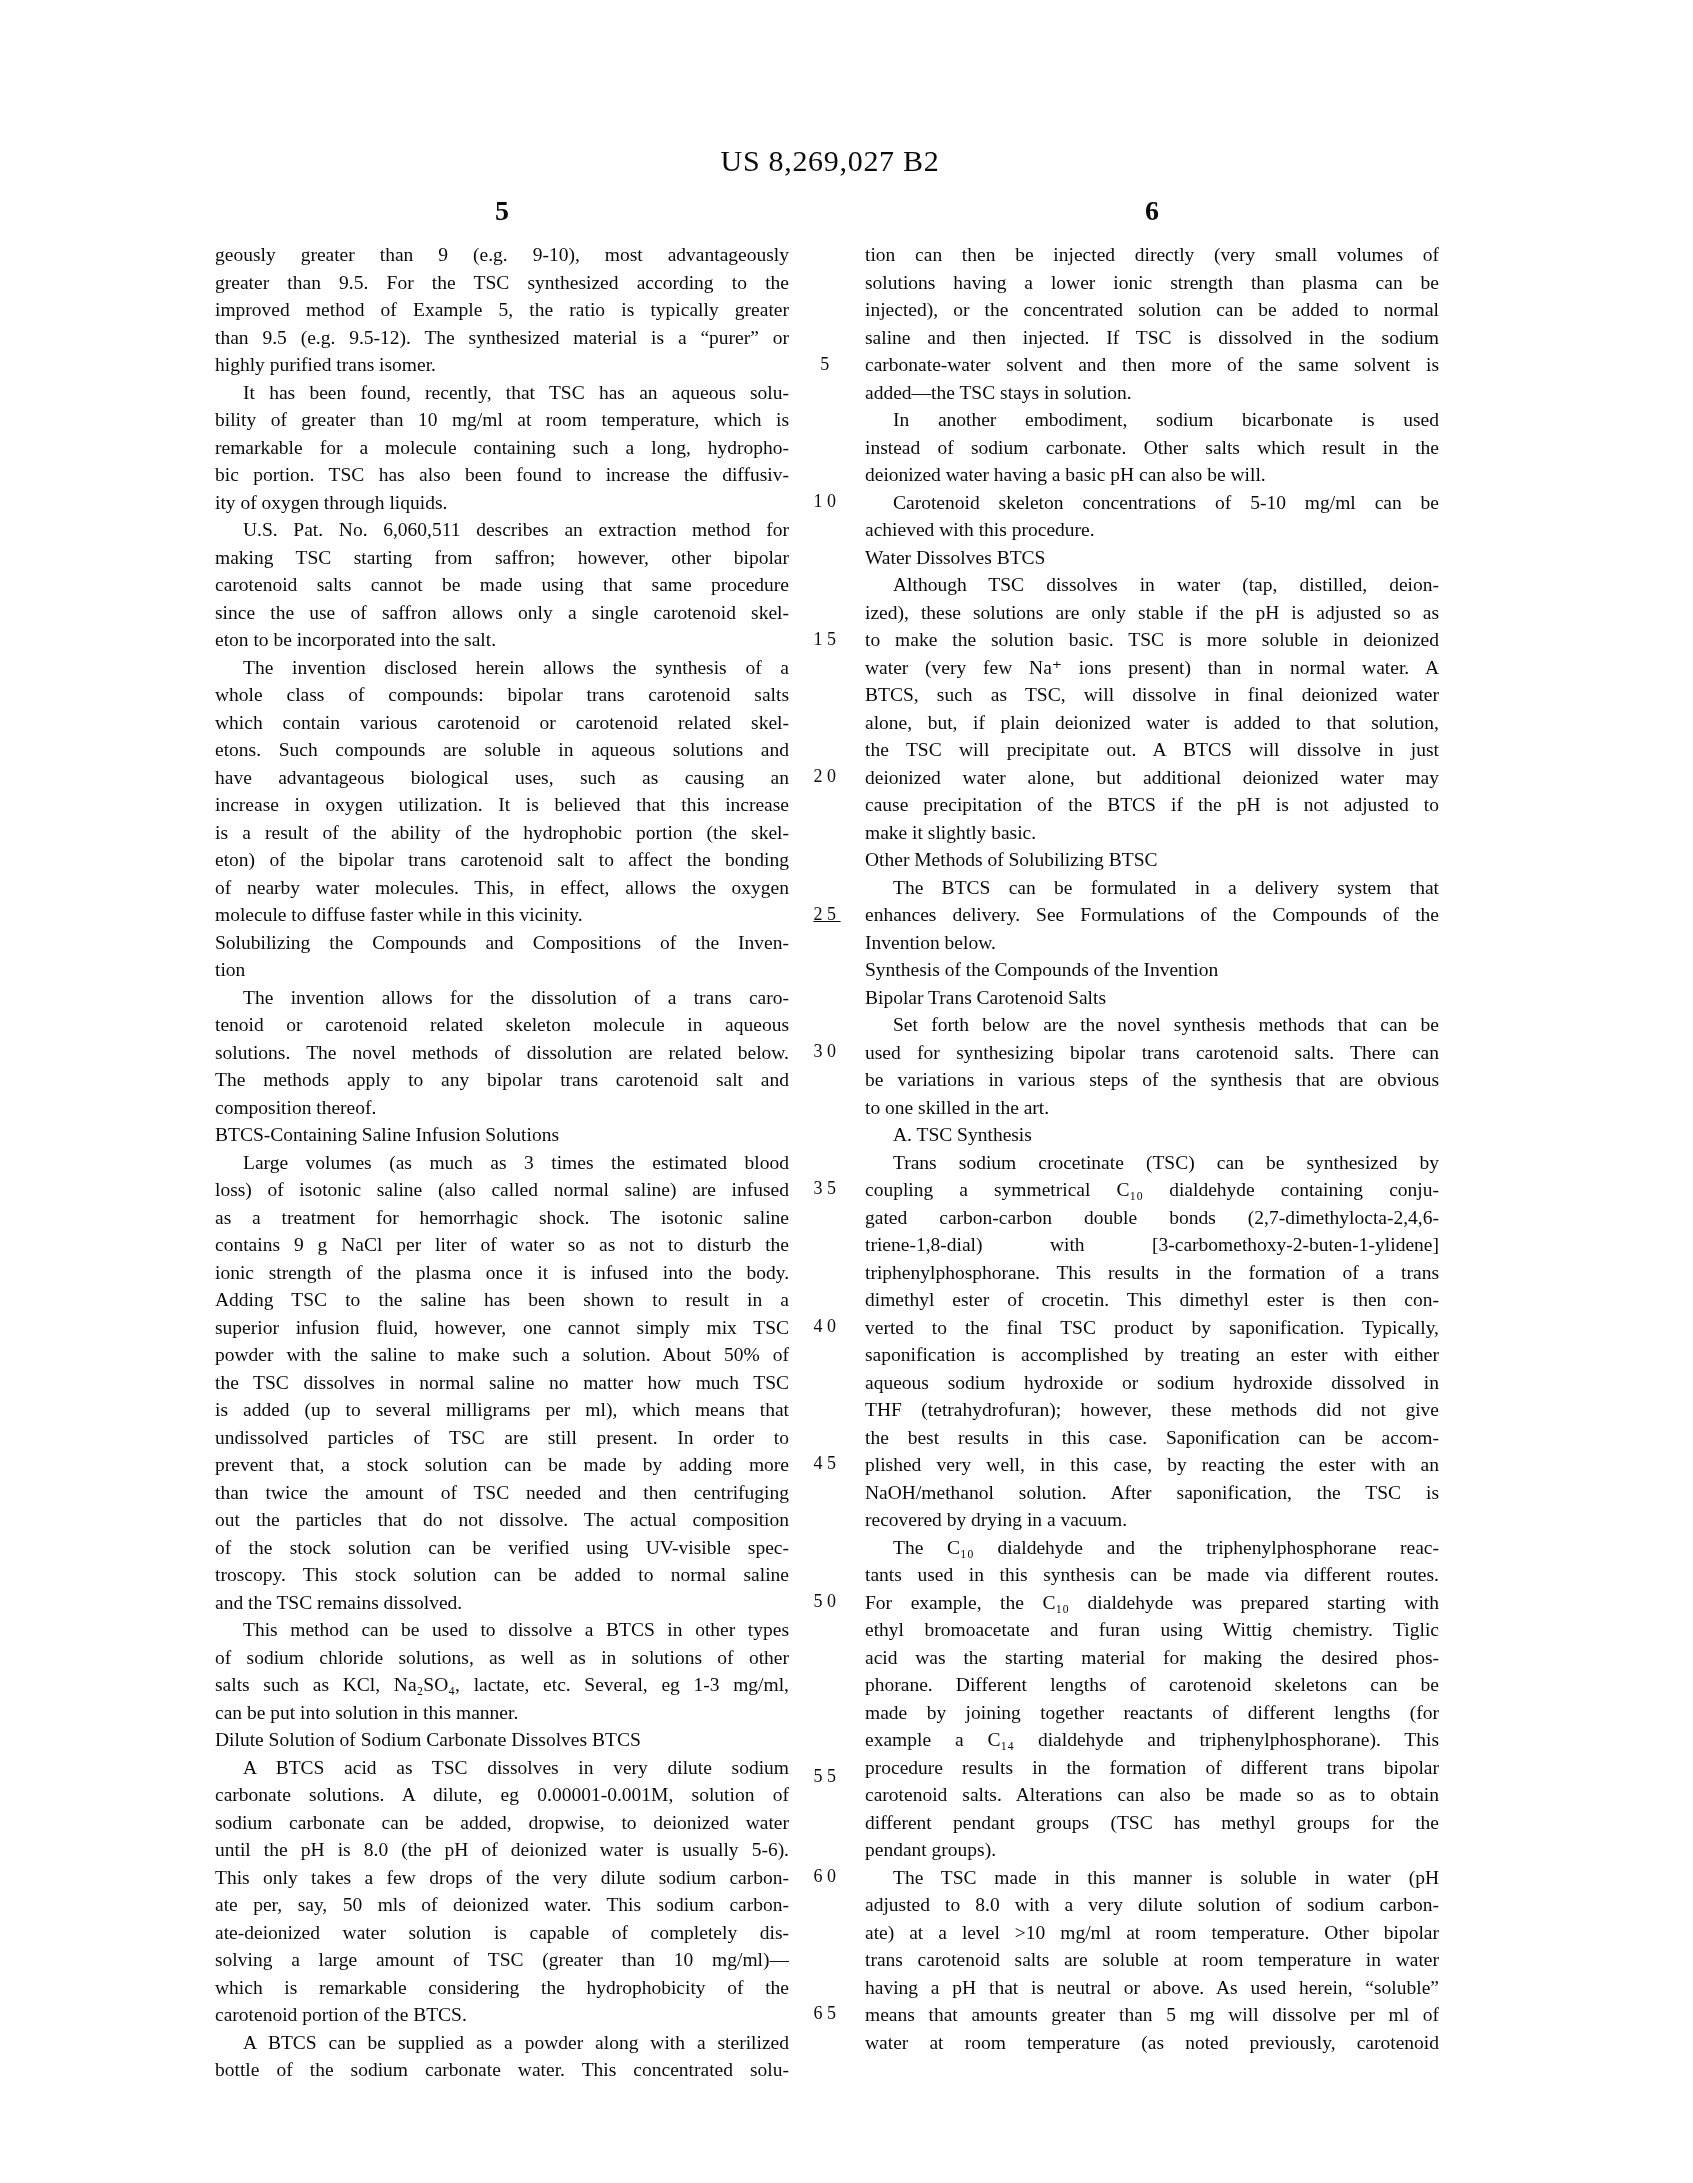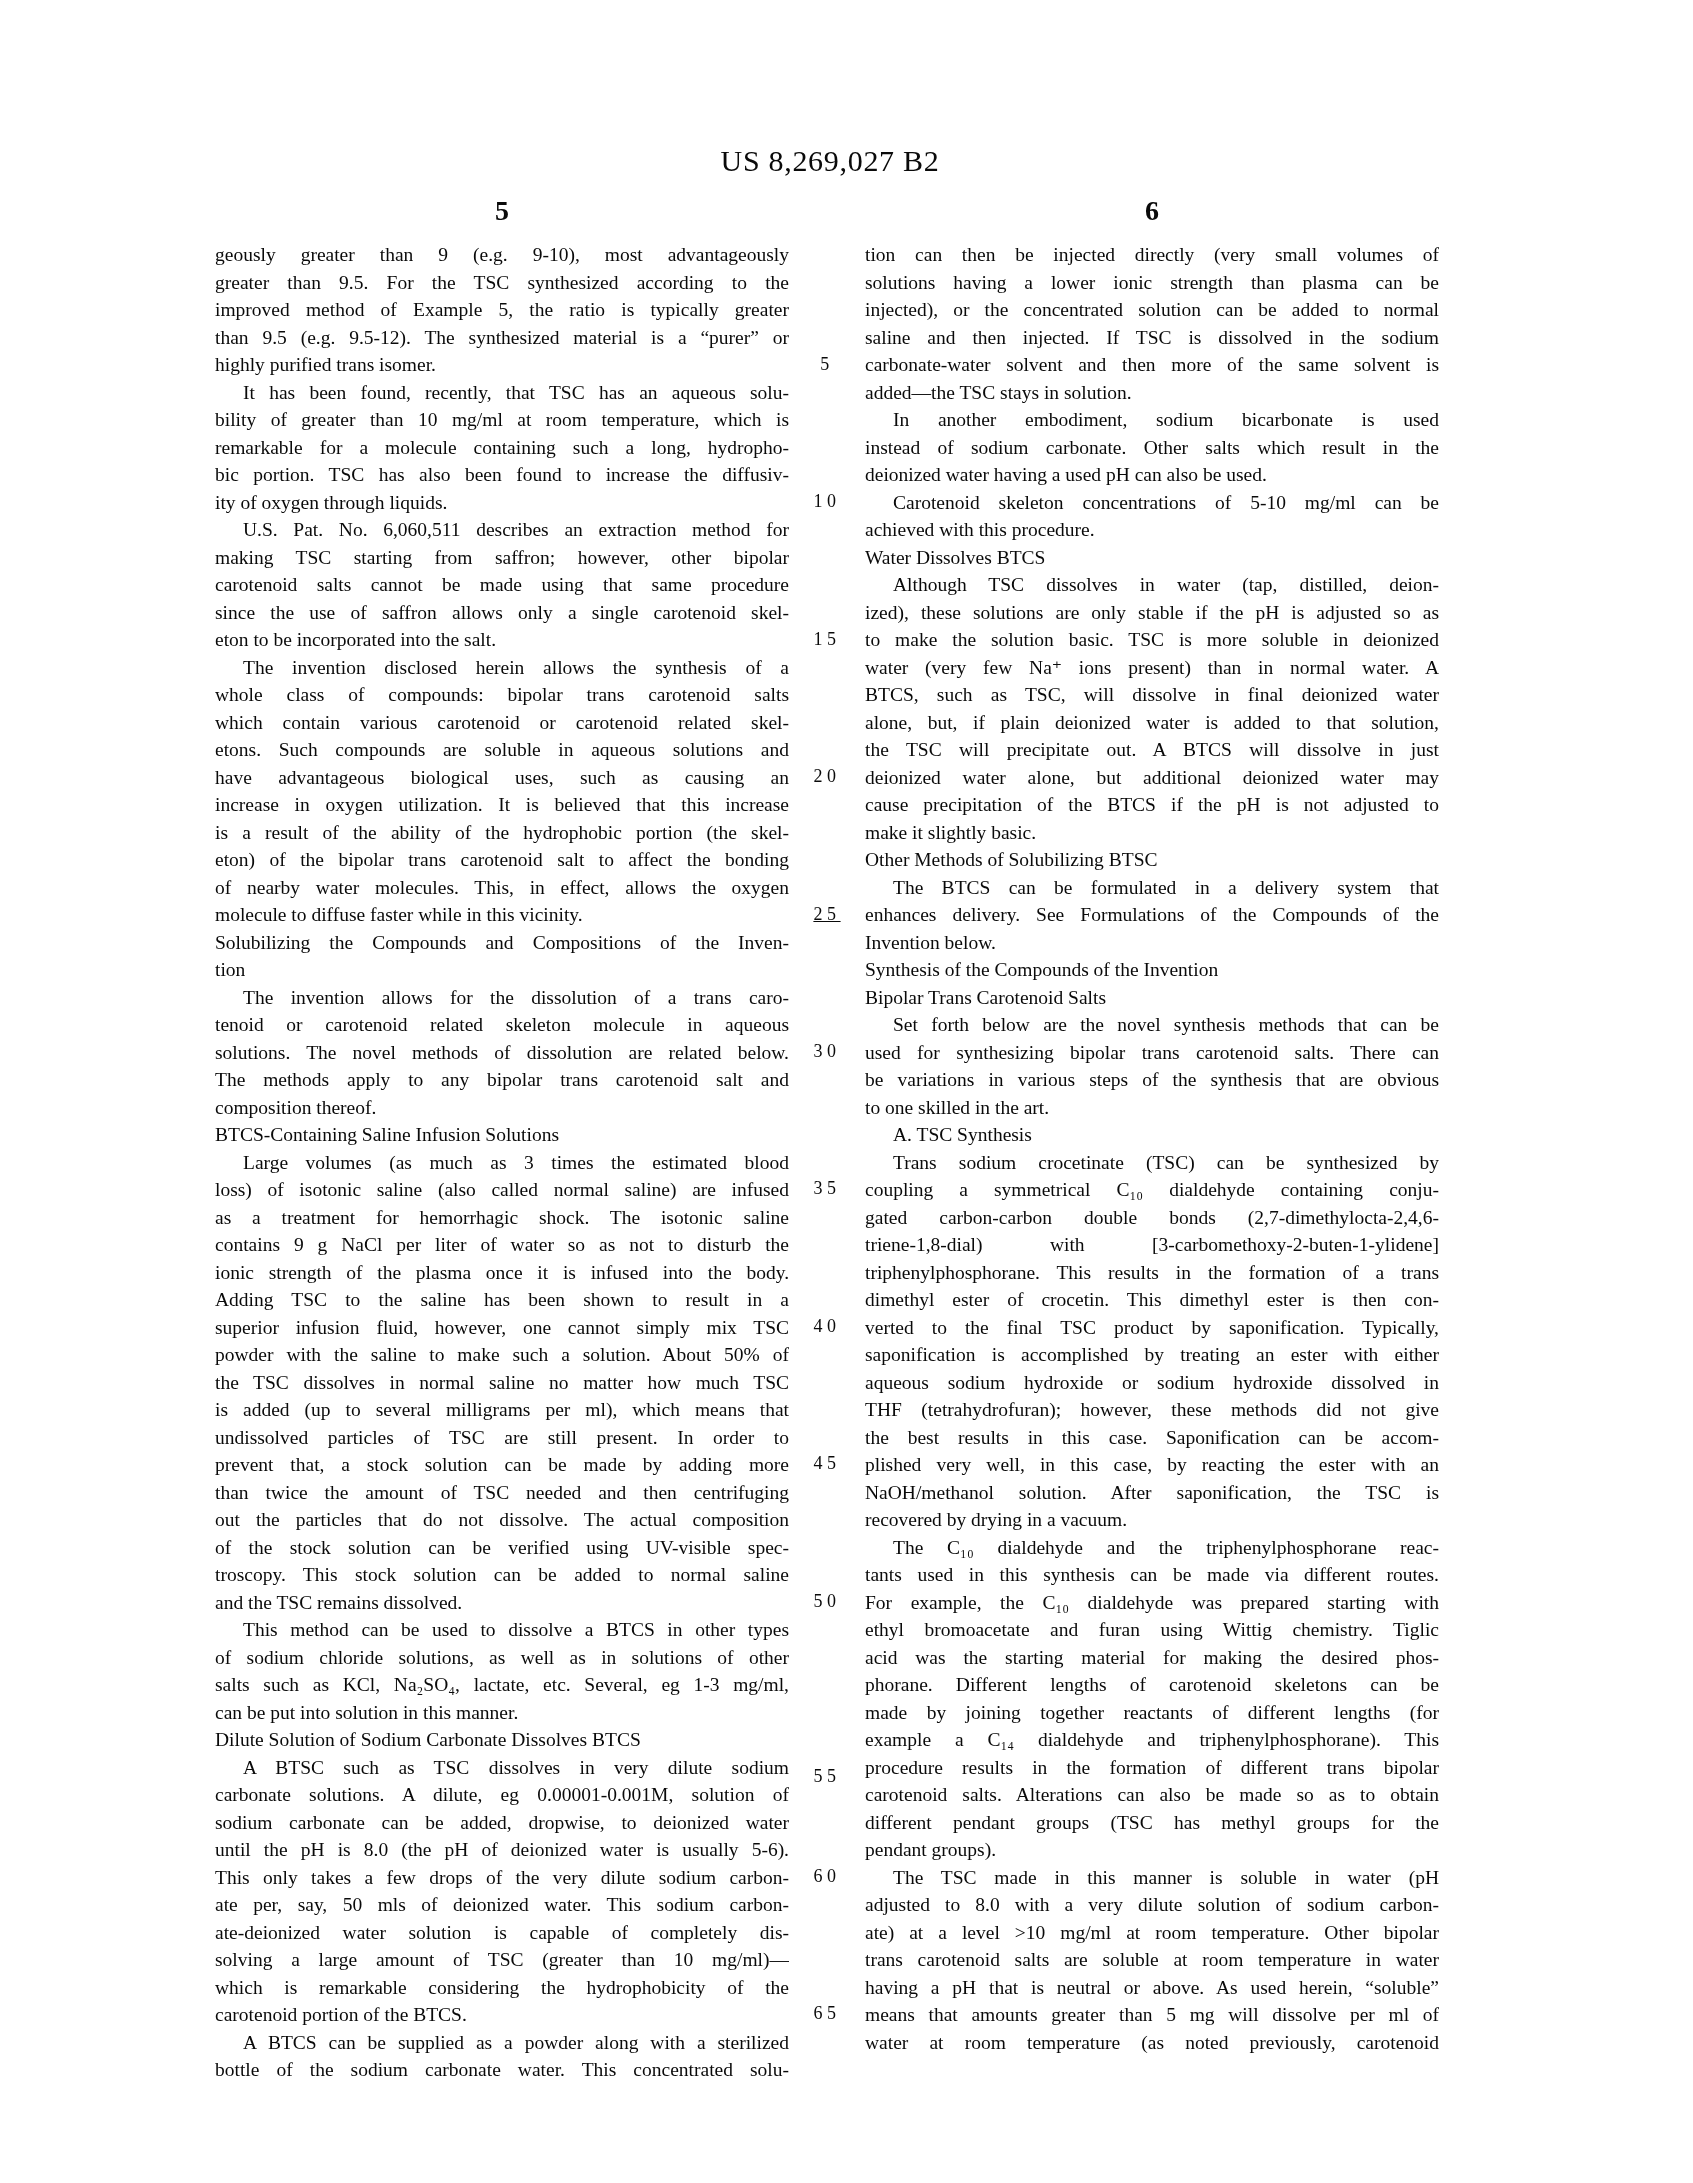--- a/index.html
+++ b/index.html
@@ -107,21 +107,21 @@
       <div class="tl j">than twice the amount of TSC needed and then centrifuging</div>
       <div class="tl j">out the particles that do not dissolve. The actual composition</div>
       <div class="tl j">of the stock solution can be verified using UV-visible spec-</div>
       <div class="tl j">troscopy. This stock solution can be added to normal saline</div>
       <div class="tl">and the TSC remains dissolved.</div>
       <div class="tl j i">This method can be used to dissolve a BTCS in other types</div>
       <div class="tl j">of sodium chloride solutions, as well as in solutions of other</div>
       <div class="tl j">salts such as KCl, Na₂SO₄, lactate, etc. Several, eg 1-3 mg/ml,</div>
       <div class="tl">can be put into solution in this manner.</div>
       <div class="tl">Dilute Solution of Sodium Carbonate Dissolves BTCS</div>
-      <div class="tl j i">A BTSC such as TSC dissolves in very dilute sodium</div>
+      <div class="tl j i">A BTCS acid as TSC dissolves in very dilute sodium</div>
       <div class="tl j">carbonate solutions. A dilute, eg 0.00001-0.001M, solution of</div>
       <div class="tl j">sodium carbonate can be added, dropwise, to deionized water</div>
       <div class="tl j">until the pH is 8.0 (the pH of deionized water is usually 5-6).</div>
       <div class="tl j">This only takes a few drops of the very dilute sodium carbon-</div>
       <div class="tl j">ate per, say, 50 mls of deionized water. This sodium carbon-</div>
       <div class="tl j">ate-deionized water solution is capable of completely dis-</div>
       <div class="tl j">solving a large amount of TSC (greater than 10 mg/ml)—</div>
       <div class="tl j">which is remarkable considering the hydrophobicity of the</div>
       <div class="tl">carotenoid portion of the BTCS.</div>
       <div class="tl j i">A BTCS can be supplied as a powder along with a sterilized</div>
@@ -129,21 +129,21 @@
     </div>
   <div id="col-right" class="col">
       <div class="tl j">tion can then be injected directly (very small volumes of</div>
       <div class="tl j">solutions having a lower ionic strength than plasma can be</div>
       <div class="tl j">injected), or the concentrated solution can be added to normal</div>
       <div class="tl j">saline and then injected. If TSC is dissolved in the sodium</div>
       <div class="tl j">carbonate-water solvent and then more of the same solvent is</div>
       <div class="tl">added—the TSC stays in solution.</div>
       <div class="tl j i">In another embodiment, sodium bicarbonate is used</div>
       <div class="tl j">instead of sodium carbonate. Other salts which result in the</div>
-      <div class="tl">deionized water having a used pH can also be used.</div>
+      <div class="tl">deionized water having a basic pH can also be will.</div>
       <div class="tl j i">Carotenoid skeleton concentrations of 5-10 mg/ml can be</div>
       <div class="tl">achieved with this procedure.</div>
       <div class="tl">Water Dissolves BTCS</div>
       <div class="tl j i">Although TSC dissolves in water (tap, distilled, deion-</div>
       <div class="tl j">ized), these solutions are only stable if the pH is adjusted so as</div>
       <div class="tl j">to make the solution basic. TSC is more soluble in deionized</div>
       <div class="tl j">water (very few Na⁺ ions present) than in normal water. A</div>
       <div class="tl j">BTCS, such as TSC, will dissolve in final deionized water</div>
       <div class="tl j">alone, but, if plain deionized water is added to that solution,</div>
       <div class="tl j">the TSC will precipitate out. A BTCS will dissolve in just</div>

